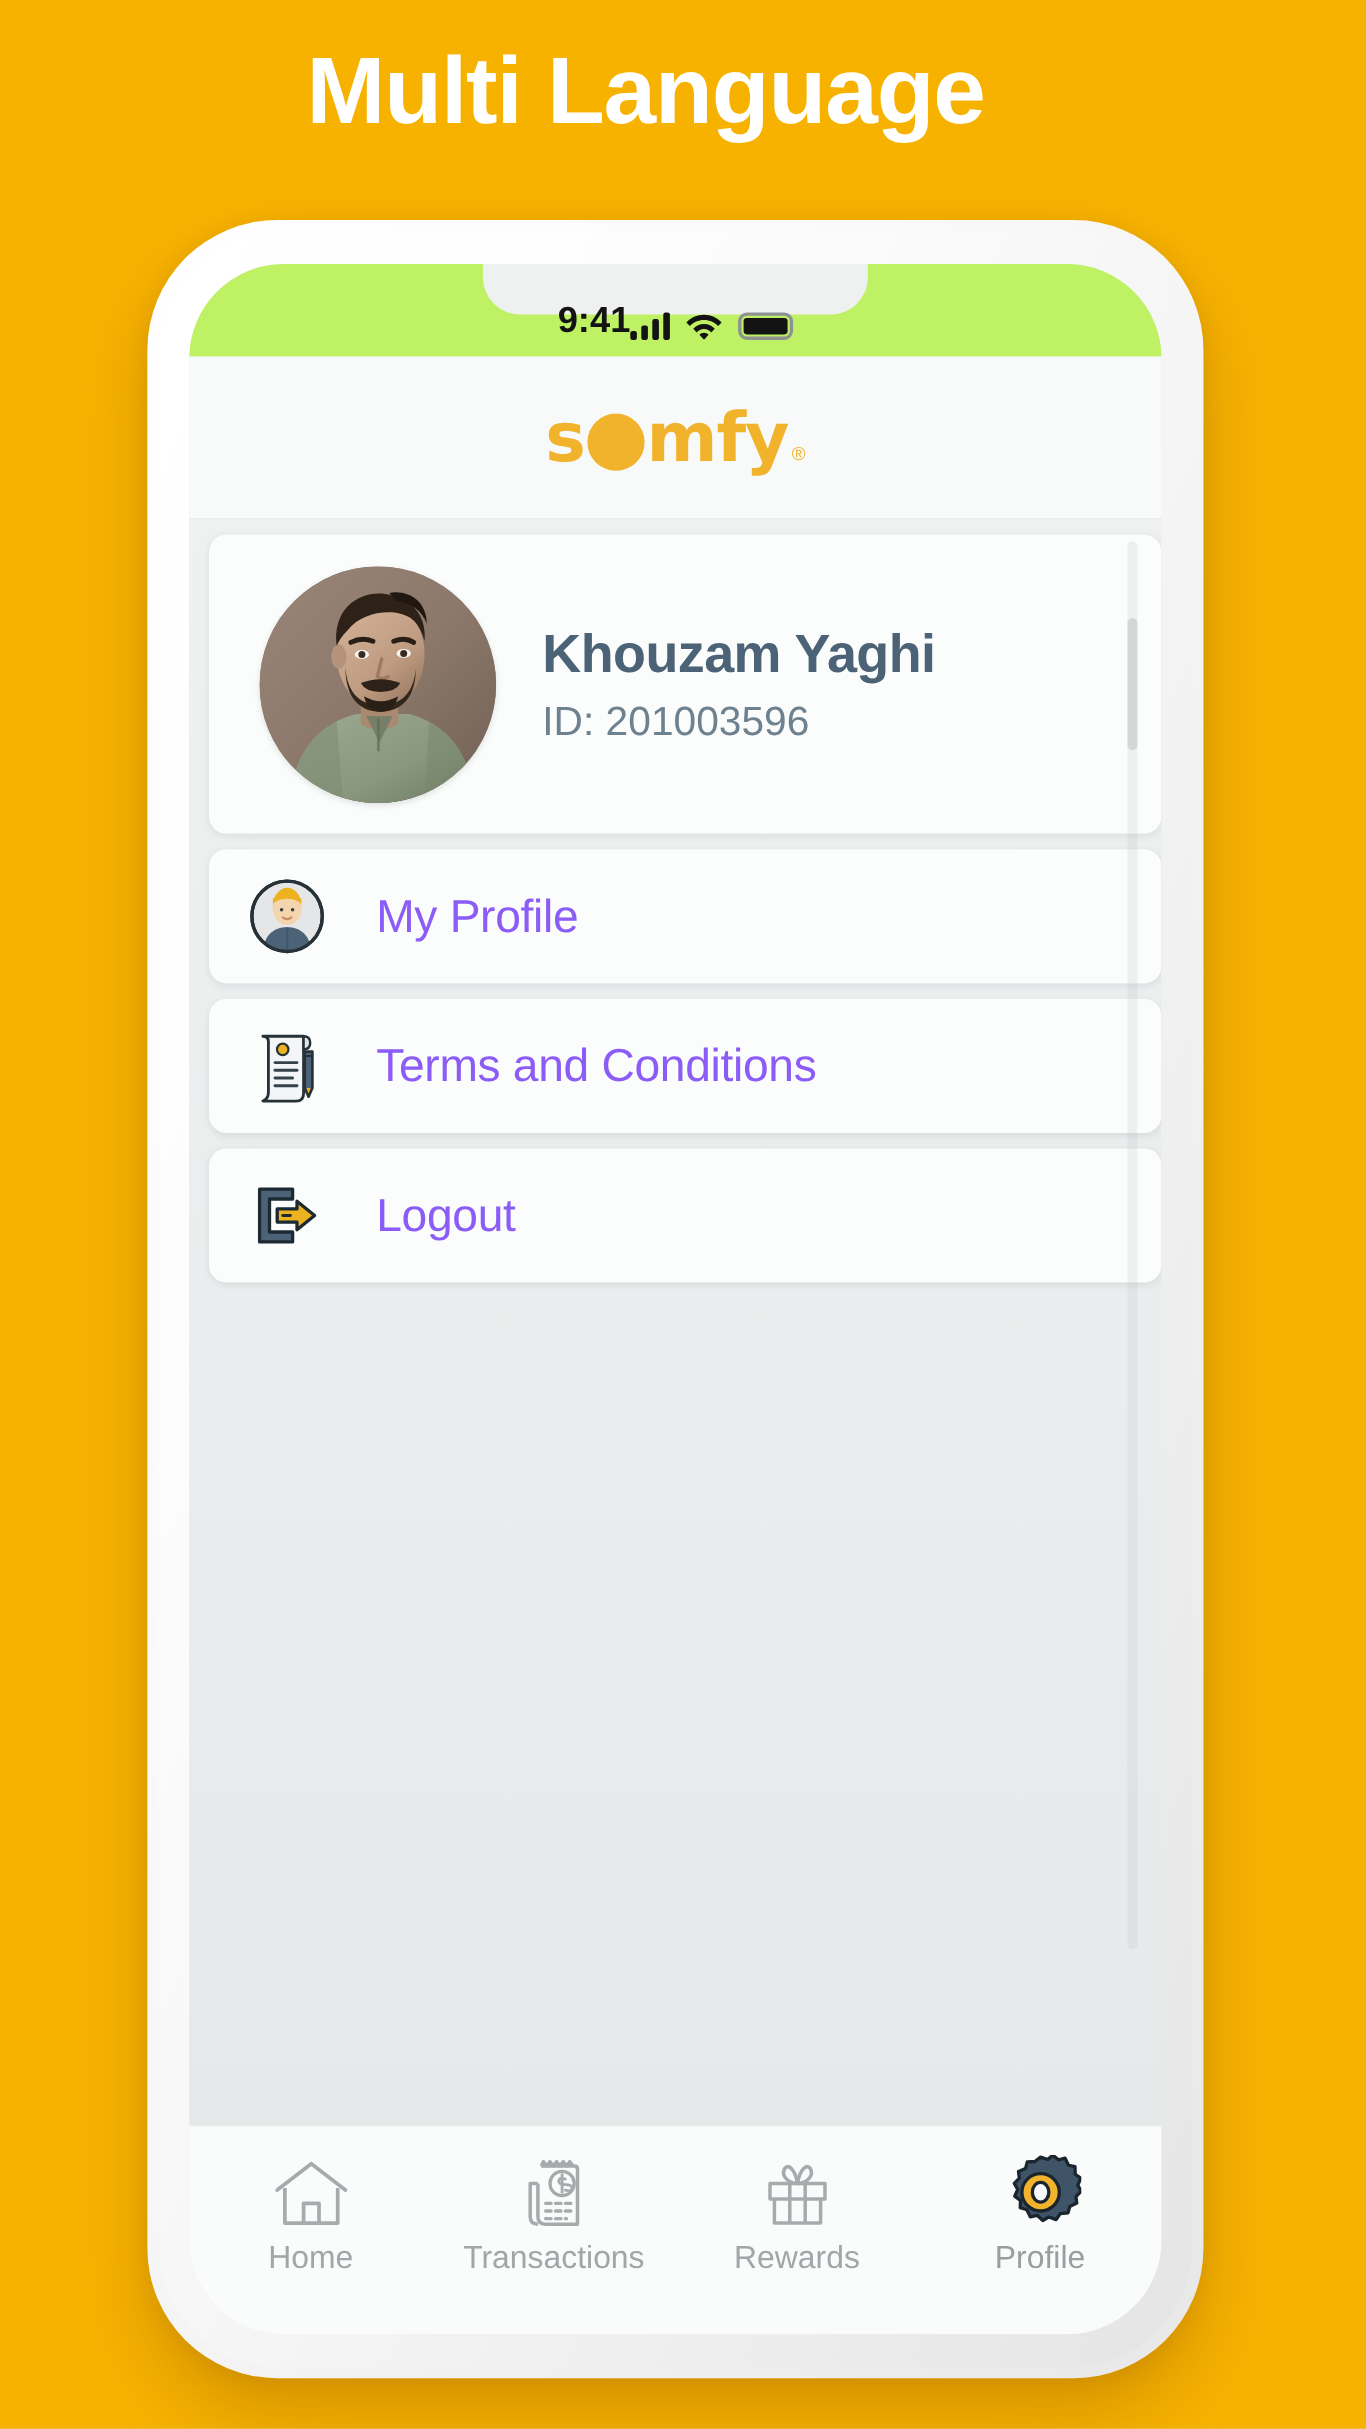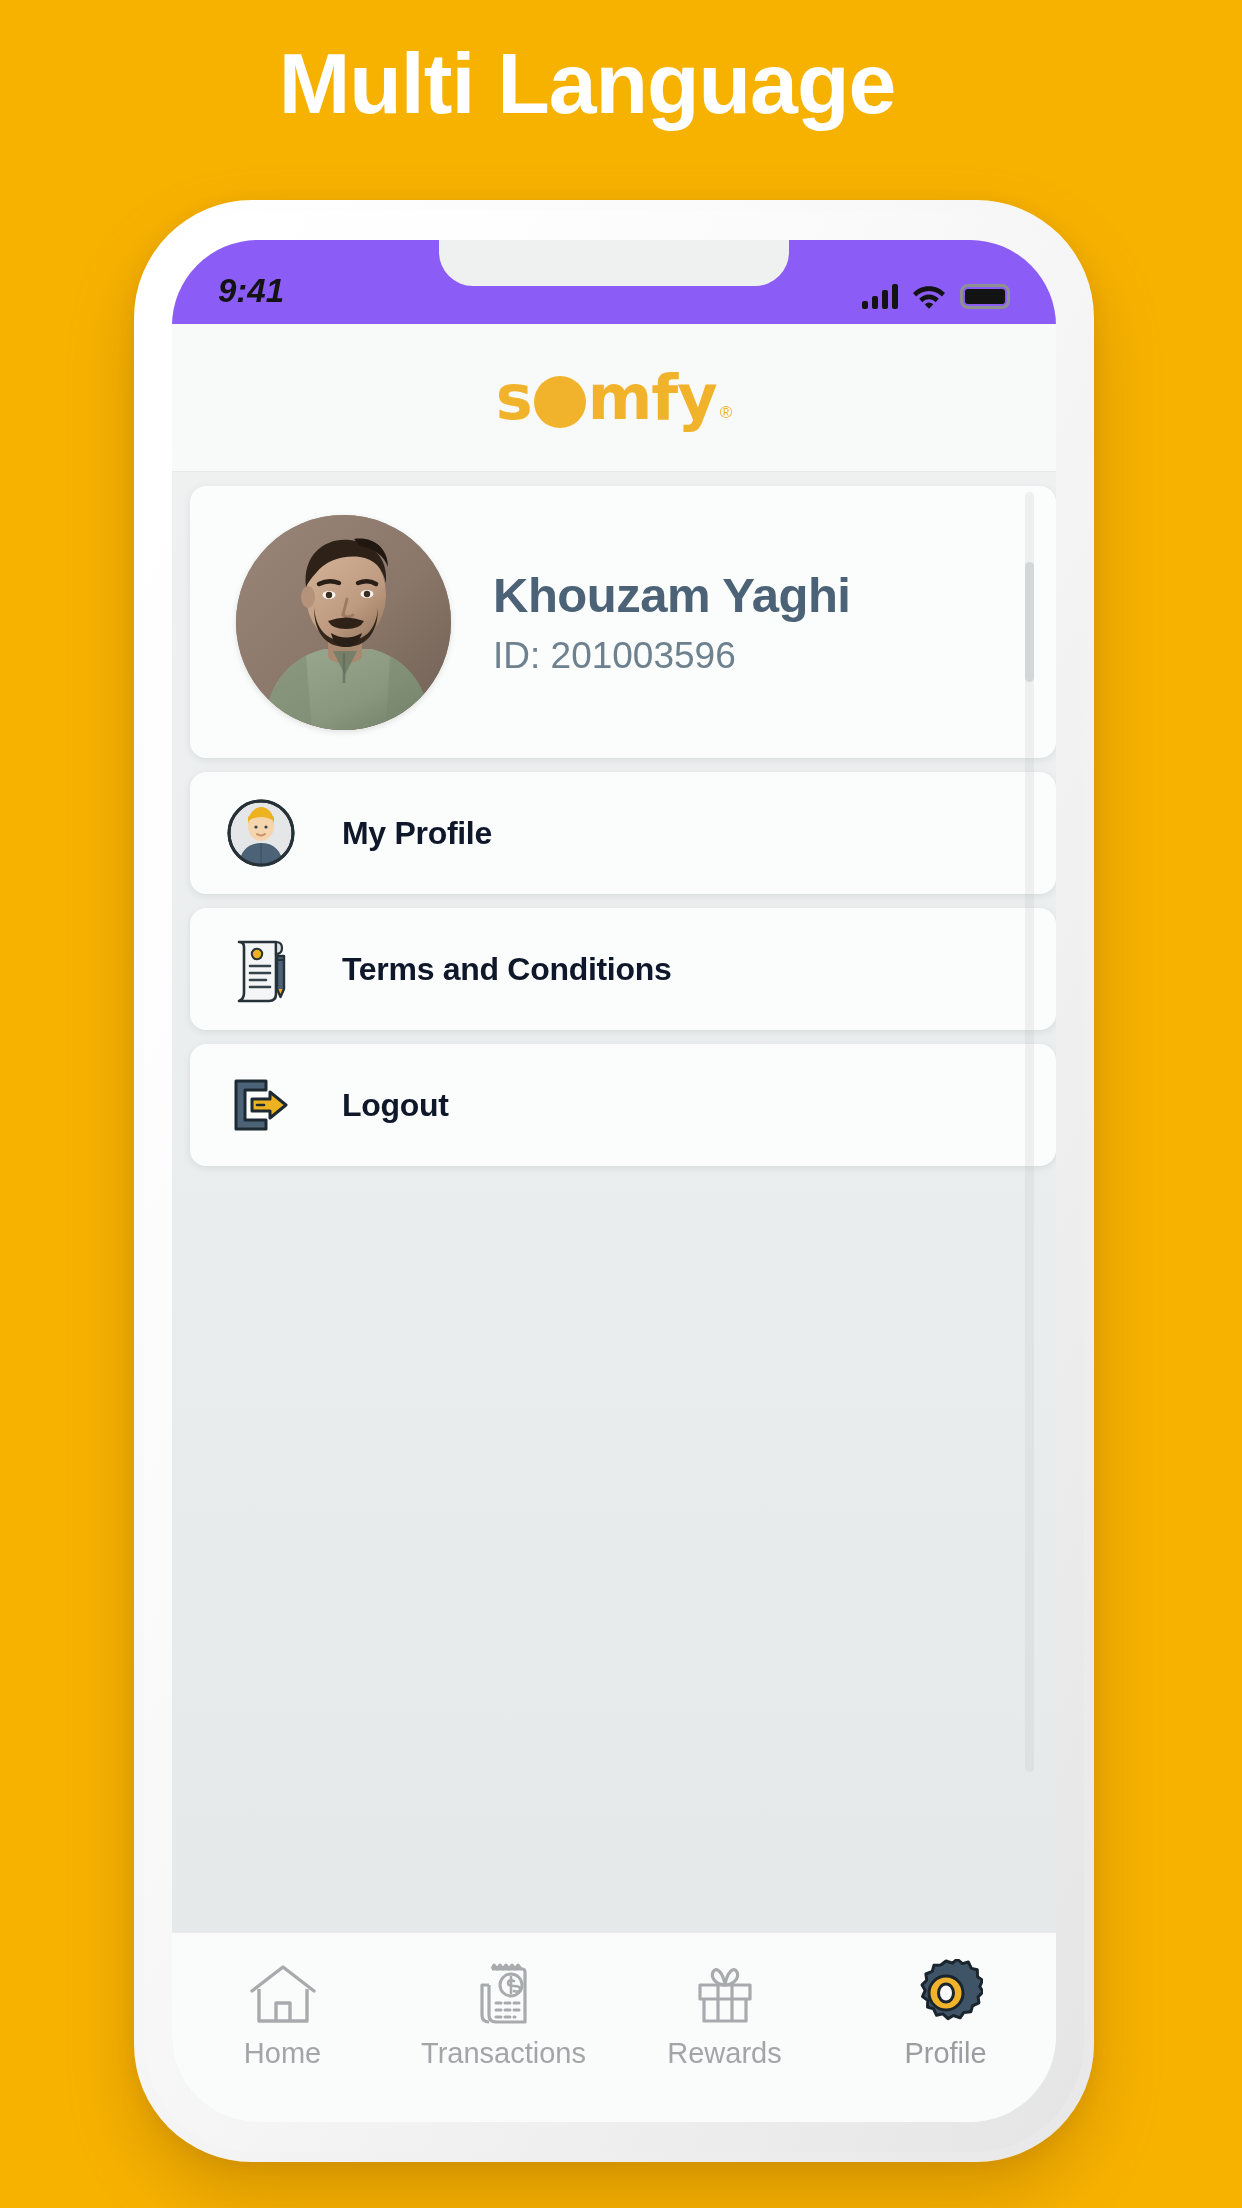--- a/index.html
+++ b/index.html
@@ -64,28 +64,27 @@
     overflow: hidden;
     background: #EDEFEF;
     display: flex;
     flex-direction: column;
   }
 
   
   .statusbar {
     position: relative;
     height: 84px;
-    background: #8b5cf6;
+    background: #bef264;
     flex: none;
     display: flex;
     align-items: flex-end;
-    justify-content: space-between;
+    justify-content: center;
     padding: 0 46px 12px 46px;
     z-index: 4;
-    font-style: italic;
   }
 
   .notch {
     position: absolute;
     top: 0;
     left: 50%;
     transform: translateX(-50%);
     width: 350px;
     height: 46px;
     background: #EFF0F0;
@@ -244,23 +243,23 @@
     padding-left: 34px;
   }
   .menu-icon {
     width: 74px; height: 74px;
     flex: none;
     display: flex; align-items: center; justify-content: center;
   }
   .menu-icon svg { display: block; }
   .menu-label {
     margin-left: 44px;
-    font-size: 32px;
-    font-weight: bold;
-    color: #0f172a;
+    font-size: 42px;
+    font-weight: normal;
+    color: #8b5cf6;
     letter-spacing: -0.3px;
   }
 
   
   .bottom-nav {
     flex: none;
     height: 190px;
     background: #FAFBFB;
     display: flex;
     align-items: flex-start;

